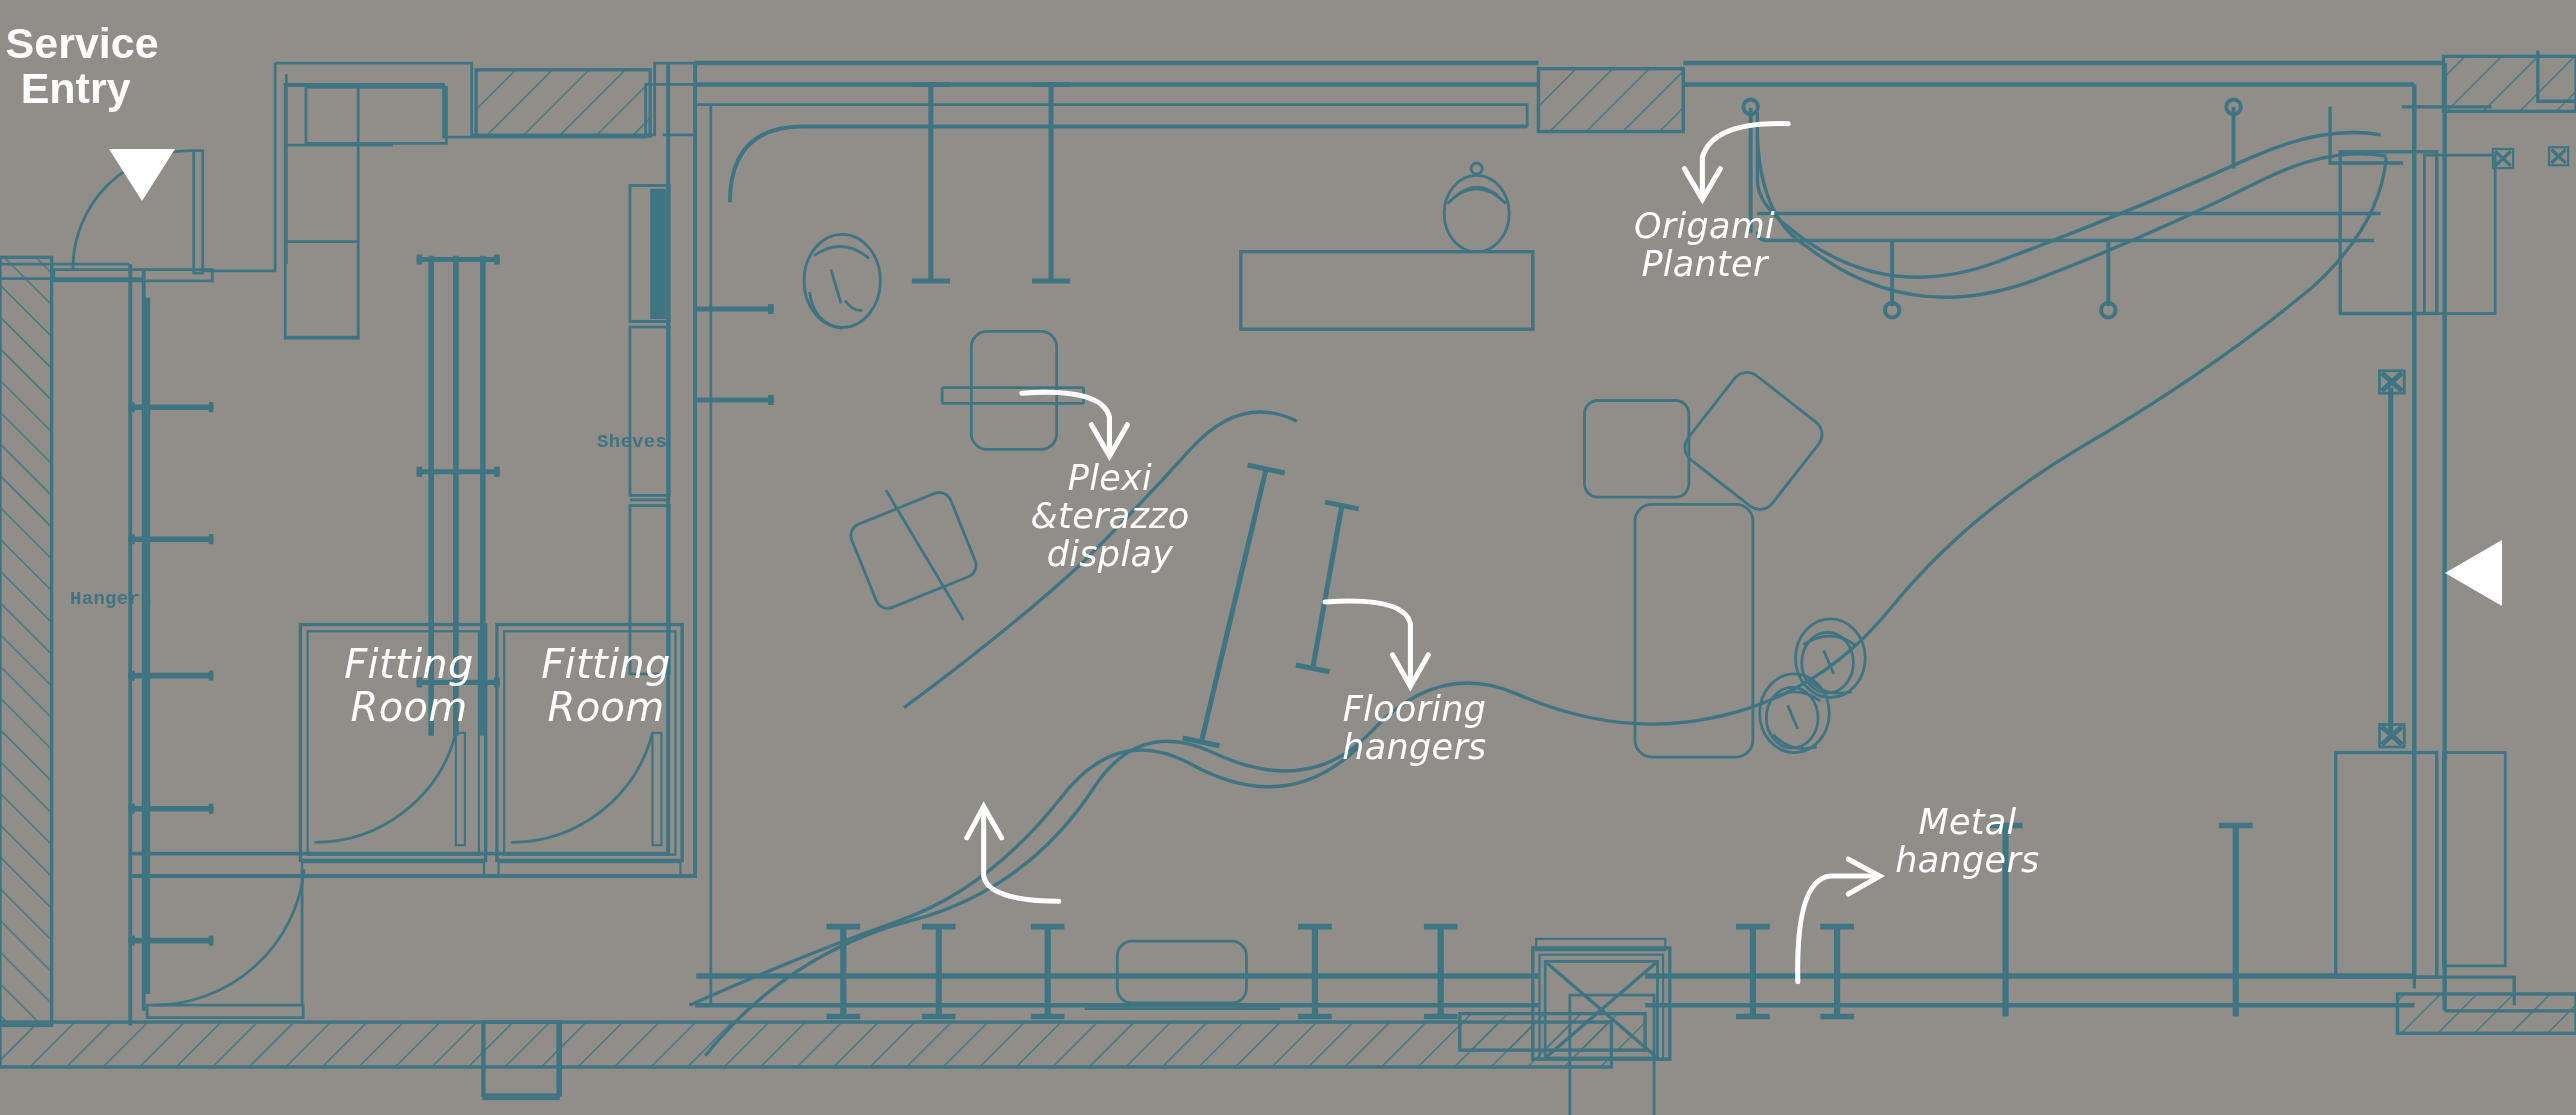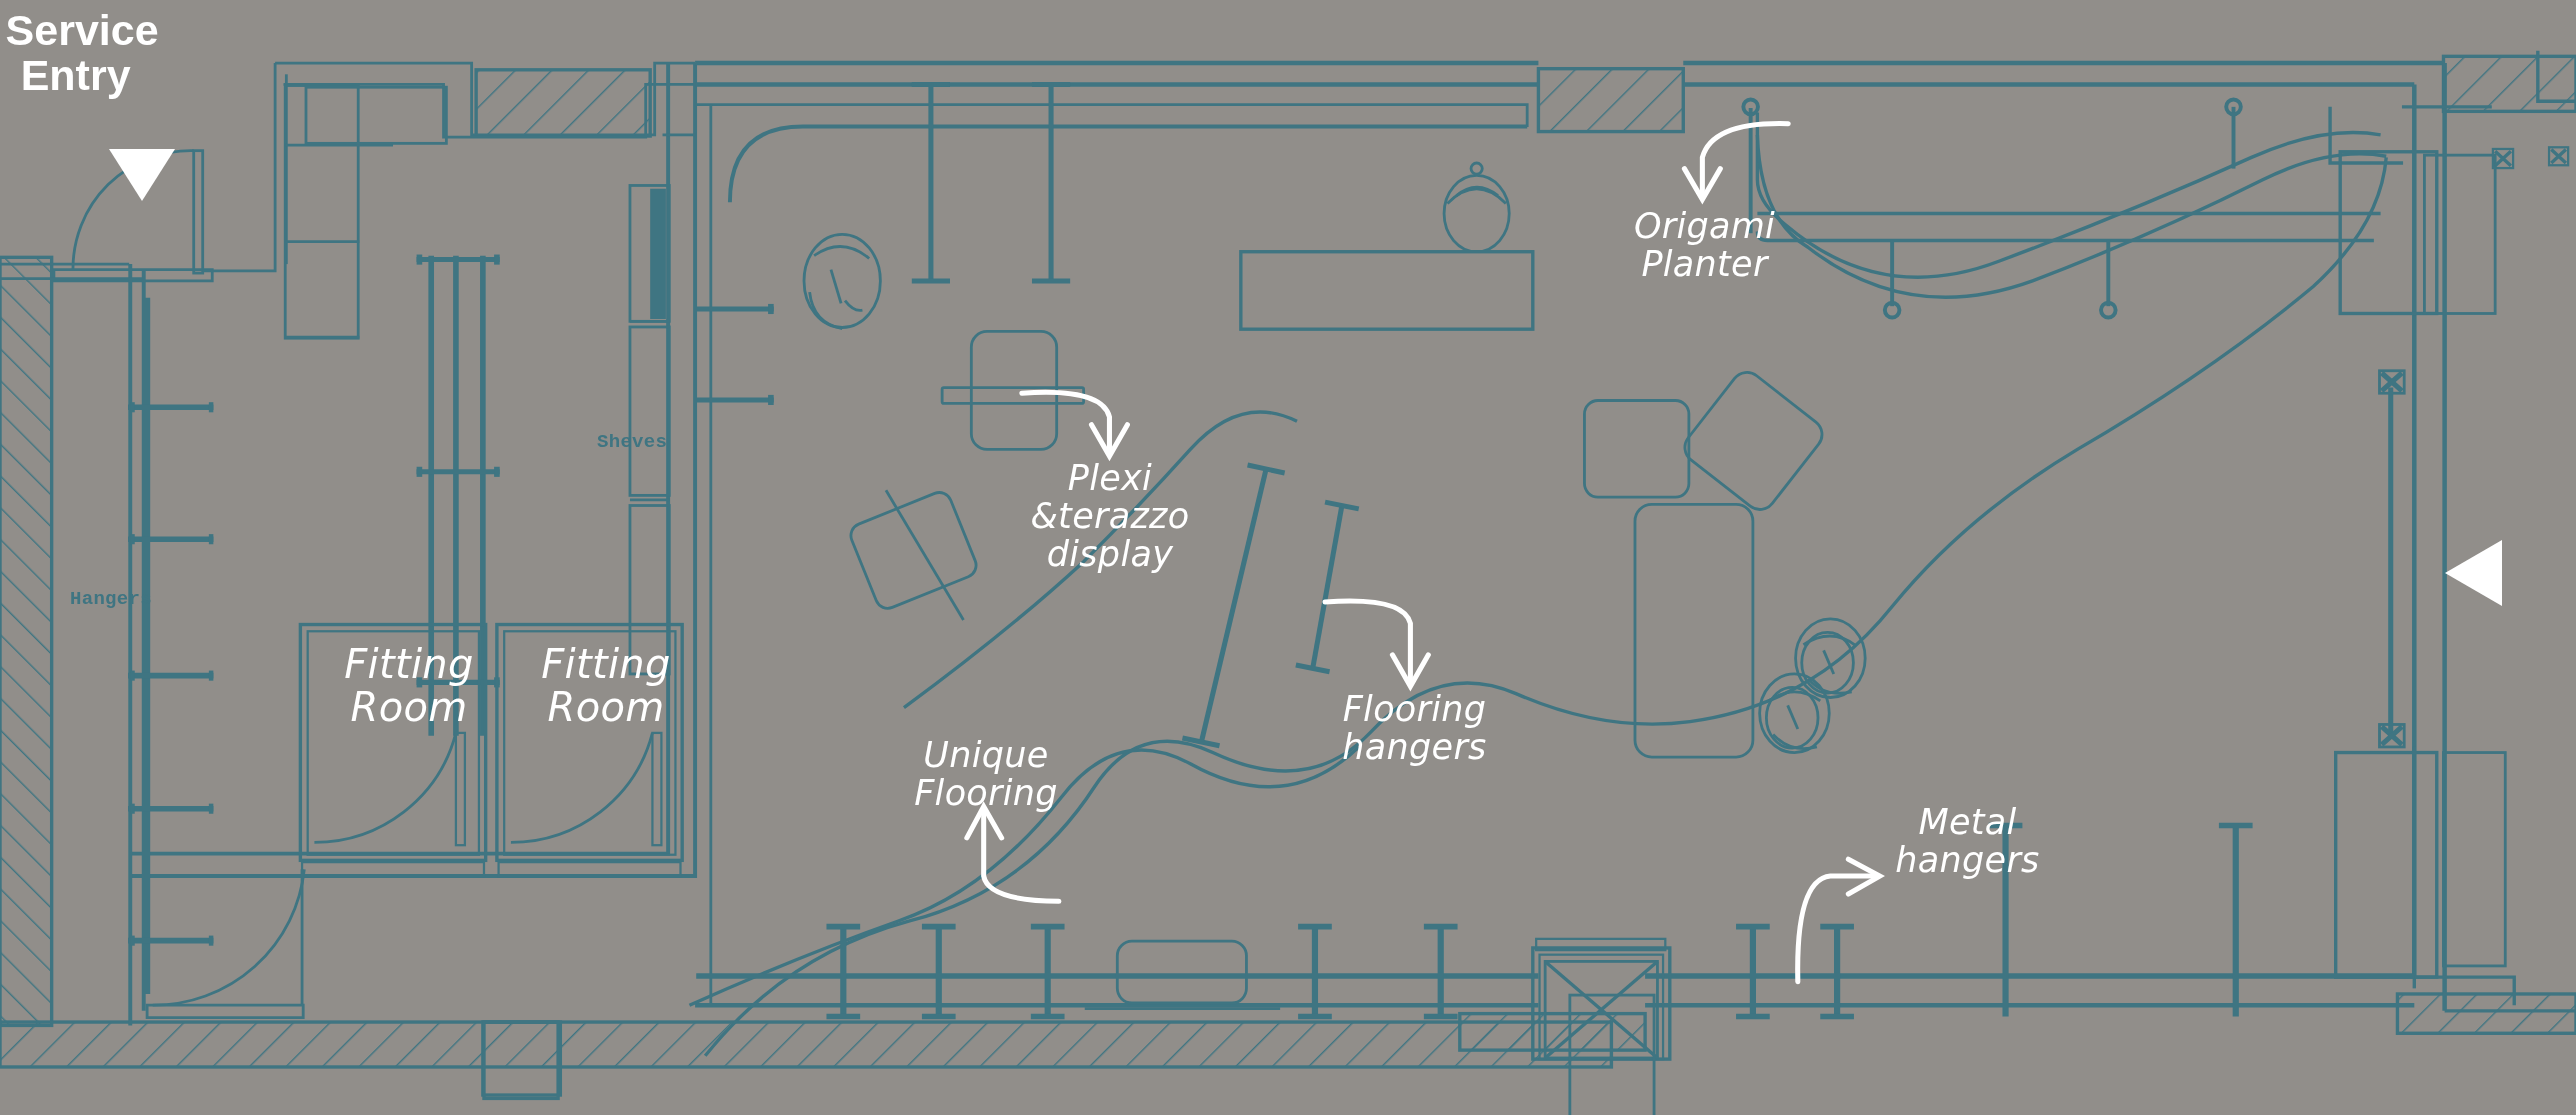--- a/index.html
+++ b/index.html
@@ -477,21 +477,21 @@
       </g>
 
       <g>
         <path d="M 3202 1748 Q 3198 1566 3260 1560 L 3340 1560"></path>
         <path d="M 3292 1530 L 3348 1560 L 3292 1592"></path>
       </g>
 
     </g>
   </svg>
 
-  <div class="service-entry" style="left:5.6px; top:8px; width:140px;text-align:center;">Service
+  <div class="service-entry" style="left:5.6px; top:21px; width:140px;text-align:center;">Service
 Entry</div>
 
   <div class="tri" style="left:109px; top:149px;
               border-left:33px solid transparent;
               border-right:33px solid transparent;
               border-top:52px solid #ffffff;"></div>
 
   <div class="tri" style="left:2445px; top:540px;
               border-top:33px solid transparent;
               border-bottom:33px solid transparent;
@@ -500,22 +500,20 @@
   <div class="anno anno-hand" style="left:1598px; top:208px; width:213px;">Origami
 Planter</div>
 
   <div class="anno anno-hand" style="left:992px; top:460px; width:236px;">Plexi
 &amp;terazzo
 display</div>
 
   <div class="anno anno-hand" style="left:1308px; top:691px; width:213px;">Flooring
 hangers</div>
 
-  <div class="anno anno-hand" style="left:885px; top:737px; width:202px;">Unique
-Flooring</div>
 
   <div class="anno anno-hand" style="left:1875px; top:804px; width:185px;">Metal
 hangers</div>
 
   <div class="anno anno-room" style="left:306px; top:643px; width:174px;">Fitting
 Room</div>
 
   <div class="anno anno-room" style="left:503px; top:643px; width:174px;">Fitting
 Room</div>
 

